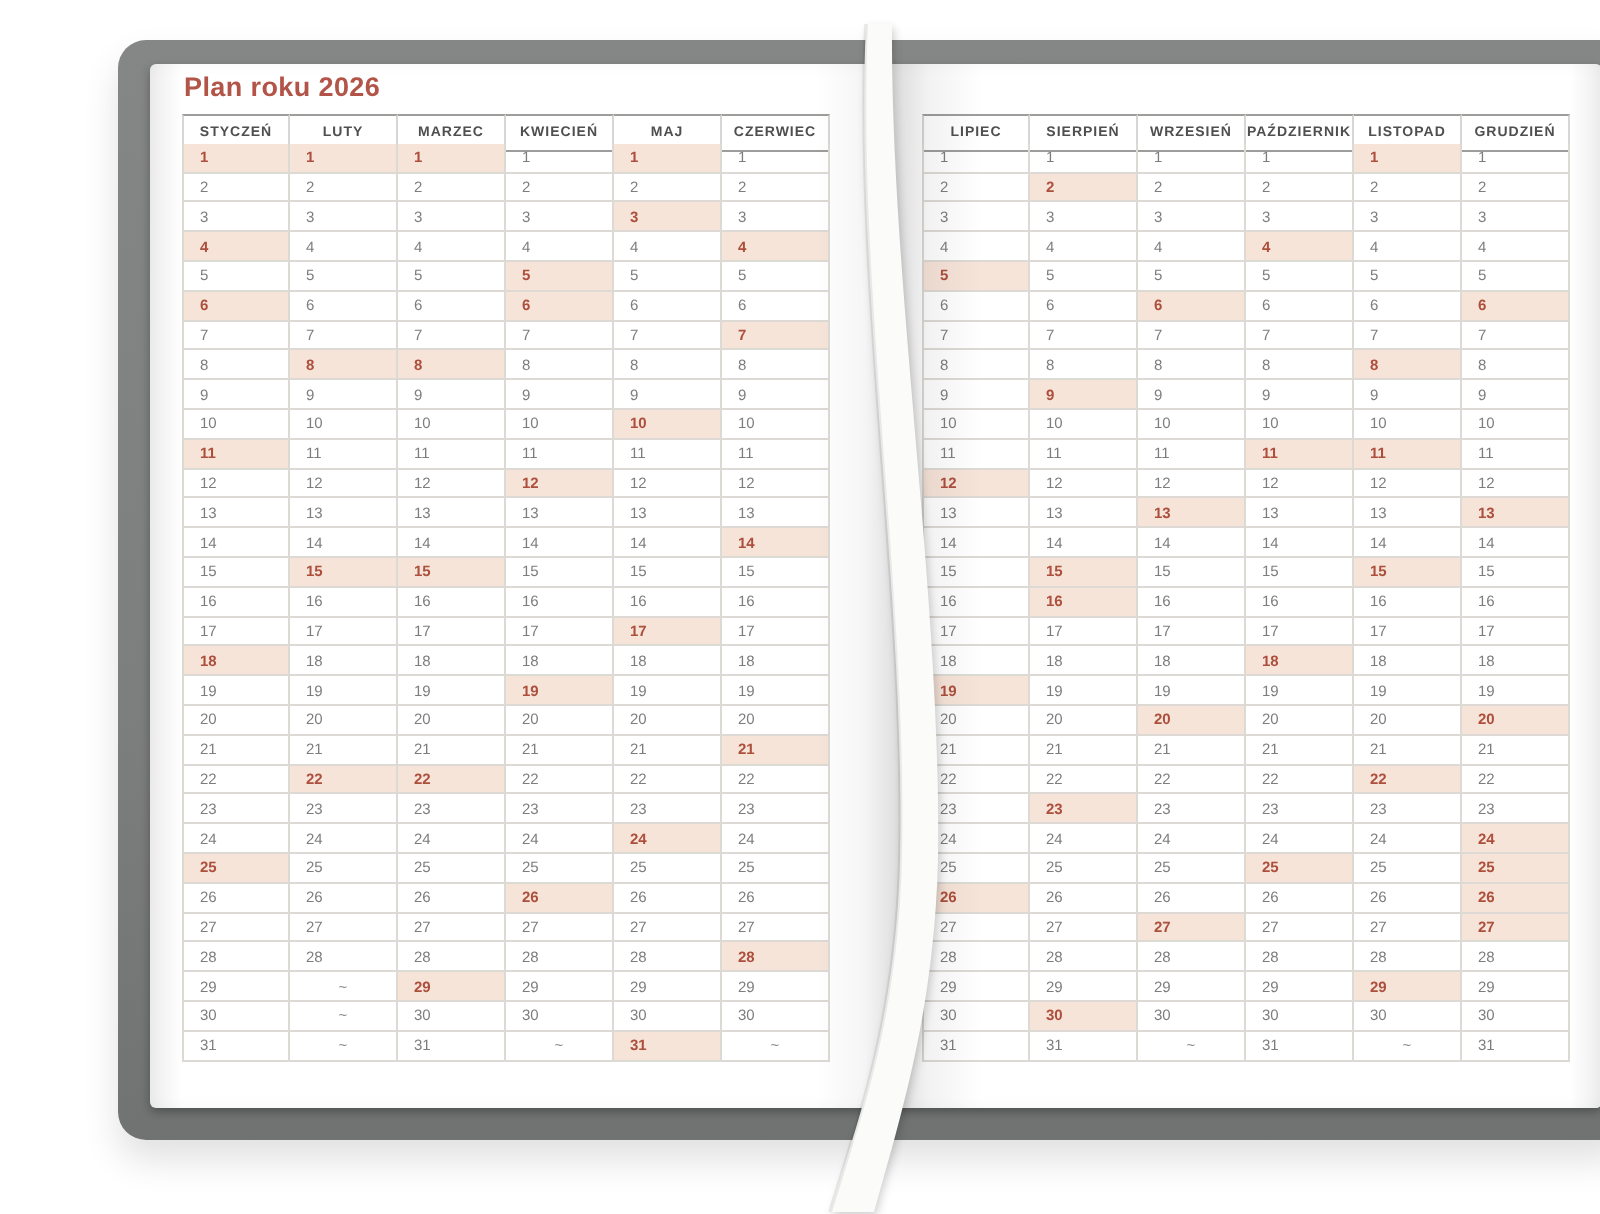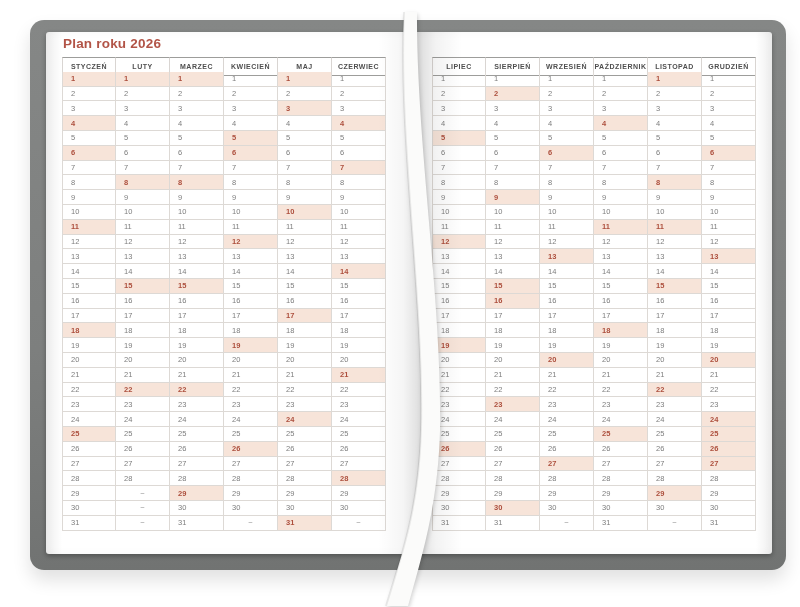--- a/index.html
+++ b/index.html
@@ -1,21 +1,21 @@
 <!DOCTYPE html>
 <html><head>
 <meta charset="utf-8">
 <style>
   html,body{margin:0;padding:0;}
   body{
     width:800px;height:607px;position:relative;overflow:hidden;
     background:#ffffff;
     font-family:"Liberation Sans", sans-serif;
   }
-  .scene{position:absolute;inset:0;}
+  .scene{position:absolute;inset:0;margin-left:29px;}
 
   
   .book-cover{
     position:absolute;left:30px;top:20px;width:756px;height:550px;
     background:linear-gradient(180deg,#858786 0%,#7d7f7e 60%,#717372 100%);
     border-radius:14px;
     box-shadow:0 10px 18px rgba(0,0,0,0.12);
   }
   .book-pages{
     position:absolute;left:46px;top:32px;width:726px;height:522px;

